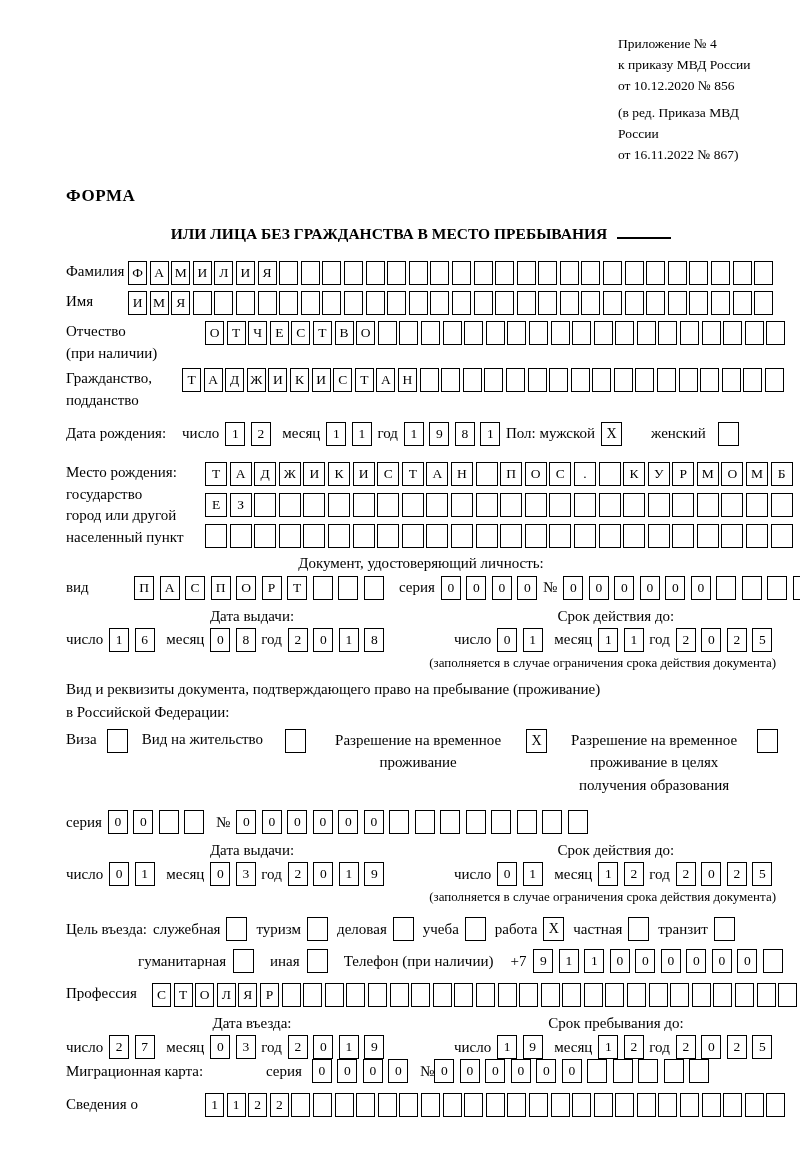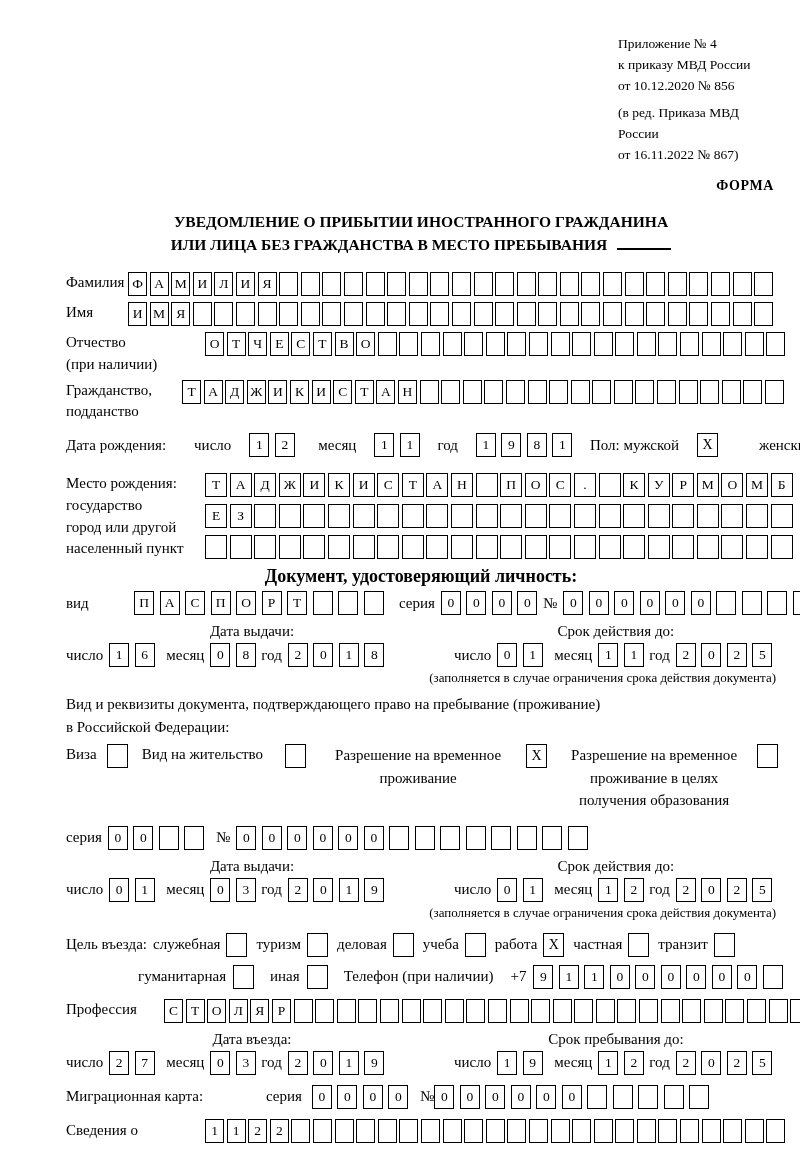--- a/index.html
+++ b/index.html
@@ -8,21 +8,21 @@
     width: 800px;
     color: #000;
     font-family: "Liberation Serif", "DejaVu Serif", serif;
     font-size: 15px;
   }
   .page { width: 800px; min-height: 1163px; padding: 34px 24px 24px 66px; background: #fff; }
 
   
   .appendix { margin-left: 552px; font-size: 13.5px; line-height: 1.55; }
   .appendix .rev { margin-top: 6px; }
-  .forma { margin-top: 12px; text-align: right; font-weight: bold; font-size: 14px; letter-spacing: .6px; padding-right: 2px; }
+  .forma { margin-top: 20px; font-weight: bold; font-size: 17px; letter-spacing: .6px; padding-right: 2px; }
 
   .title { margin-top: 16px; text-align: center; font-weight: bold; font-size: 15.5px; line-height: 1.5; }
   .blank-line { display: inline-block; width: 54px; border-bottom: 2px solid #000; height: .9em; margin-left: 10px; }
 
   .sec-heading { margin-top: 24px; font-weight: bold; font-size: 14.2px; letter-spacing: .2px; }
 
   
   .frow { display: flex; align-items: flex-start; }
   .lbl { flex: none; line-height: 1.45; }
   .w62  { width: 62px; }
@@ -64,50 +64,49 @@
 
   
   .purpose { display: flex; align-items: center; margin-top: 12px; }
   .purpose .plbl { flex: none; margin-right: 6px; }
   .purpose .cbx { margin-right: 9px; }
 
   .phone-row { display: flex; align-items: center; margin-top: 8px; margin-left: 72px; }
   .phone-row .plbl { flex: none; margin-right: 7px; }
   .phone-row .cbx { margin-right: 16px; }
 
-  .mig-row { display: flex; align-items: center; margin-top: 10px; }
+  .mig-row { display: flex; align-items: center; }
 
   
   .rep-block { display: flex; align-items: flex-start; margin-top: 10px; }
   .rep-lines { width: 139px; flex: none; line-height: 1.55; }
   .rep-rows .boxes { margin-bottom: 7px; }
 
   .mt4 { margin-top: 4px; } .mt6 { margin-top: 6px; } .mt8 { margin-top: 16px; }
-  .mt10 { margin-top: 10px; gap: 12px; } .mt14 { margin-top: 14px; } .mt16 { margin-top: 16px; }
-  .center-bold { text-align: center; font-weight: bold; font-size: 18px; }
+  .mt10 { margin-top: 10px; } .mt14 { margin-top: 14px; } .mt16 { margin-top: 16px; }
+  .center-bold { text-align: center; font-weight: normal; font-size: 15px; }
   .ml6 { margin-left: 6px; } .ml10 { margin-left: 10px; } .ml14 { margin-left: 29px; } .mr10 { margin-right: 10px; }
 </style>
 </head>
 <body>
 
 <div class="page">
 
   <div class="appendix">
     <div>Приложение № 4</div>
     <div>к приказу МВД России</div>
     <div>от 10.12.2020 № 856</div>
     <div class="rev">
       <div>(в ред. Приказа МВД России</div>
       <div>от 16.11.2022 № 867)</div>
     </div>
   </div>
   <div class="forma">ФОРМА</div>
 
   <div class="title">
-    <div>УВЕДОМЛЕНИЕ О ПРИБЫТИИ ИНОСТРАННОГО ГРАЖДАНИНА</div>
     <div><span>ИЛИ ЛИЦА БЕЗ ГРАЖДАНСТВА В МЕСТО ПРЕБЫВАНИЯ</span><span class="blank-line"></span></div>
   </div>
 
 
   <div class="frow mt16">
     <span class="lbl w62">Фамилия</span>
     <span class="boxes">
         <span class="cell">Ф</span>
         <span class="cell">А</span>
         <span class="cell">М</span>

